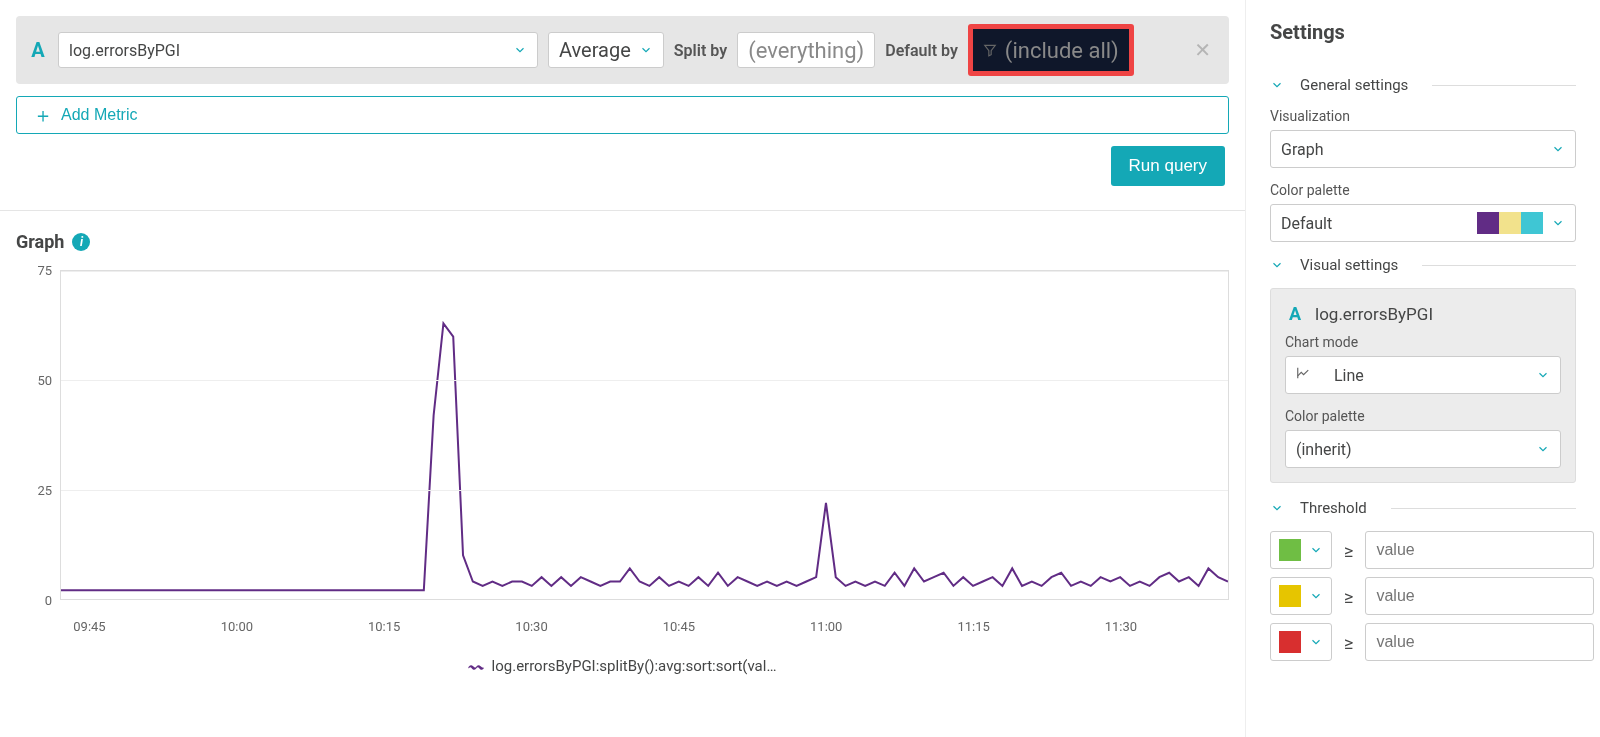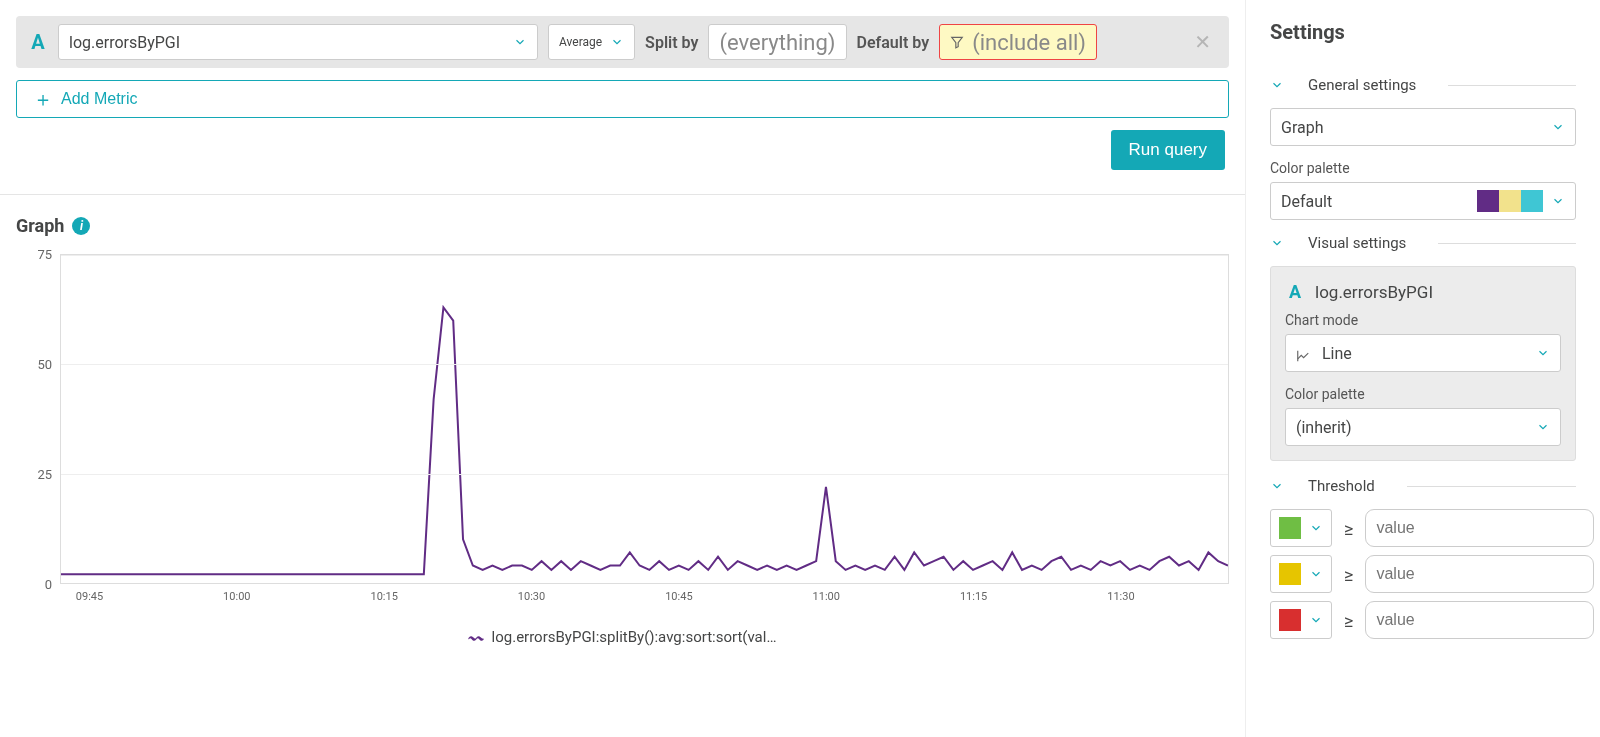--- a/index.html
+++ b/index.html
@@ -36,26 +36,26 @@
     border: 1px solid #ccc;
     border-radius: 3px;
     height: 36px;
     display: flex;
     align-items: center;
     padding: 0 10px;
     gap: 8px;
     color: #454646;
   }
   .metric-select { flex: 0 0 480px; justify-content: space-between; font-size: 16px; }
-  .agg-select { font-size: 12px; }
+  .agg-select { font-size: 20px; }
   .label-inline { font-weight: 600; color: #555; font-size: 16px;}
   .placeholder { color: #898989; font-size: 22px;}
   .chev { color: #14a8b6; font-size: 12px; display:inline-flex;}
   .chev svg, .icon-sm svg { width: 14px; height: 14px; stroke: currentColor; fill:none; stroke-width:2;}
-  .filter-box { display:flex; align-items:center; gap:8px; background:#fef9c3; border:1px solid #ef4444; border-radius:3px; height:36px; padding:0 10px;}
+  .filter-box { display:flex; align-items:center; gap:8px; background:#0f172a; border:5px solid #ef4444; border-radius:3px; height:52px; padding:0 10px;}
   .close-x { color:#b5b5b5; font-size:20px; margin-left:auto; padding:0 6px; cursor:default;}
 
   .add-metric-btn {
     margin-top: 12px;
     border: 1px solid #14a8b6;
     color: #14a8b6;
     background: #fff;
     border-radius: 3px;
     height: 38px;
     padding: 0 16px;
@@ -86,55 +86,55 @@
   .info-icon {
     width:18px; height:18px; border-radius:50%; background:#14a8b6; color:#fff;
     display:inline-flex; align-items:center; justify-content:center; font-size:12px; font-weight:700; font-style: italic;
   }
 
   .chart-area { position:relative; flex:0 0 auto; height: 330px; display:flex; }
   .y-axis { width:44px; position:relative; font-size:13px; color:#666; text-align:right;}
   .y-tick { position:absolute; right:8px; transform:translateY(-50%);}
   .plot { flex:1; position:relative; border:1px solid #ddd;}
   .grid-line { position:absolute; left:0; right:0; border-top:1px solid #eee;}
-  .x-axis { display:flex; margin-left:44px; margin-top:6px; font-size:11px; color:#666;}
+  .x-axis { display:flex; margin-left:44px; margin-top:19px; font-size:13px; color:#666;}
   .x-axis span { position:relative; }
   .legend { display:flex; align-items:center; justify-content:center; gap:8px; margin-top:16px; font-size:15px; color:#454646;}
   .legend .sw { color:#612c85; }
   svg.line { position:absolute; inset:0; width:100%; height:100%; }
 
   
   .sidebar h2 { font-size:20px; font-weight:700; margin-bottom:32px;}
   .section-head {
-    display:flex; align-items:center; gap:24px; color:#454646; font-size:15px; margin: 10px 0 14px 0;
+    display:flex; align-items:center; gap:16px; color:#454646; font-size:15px; margin: 10px 0 14px 0;
   }
   .section-head .hr { flex:1; border-top:1px solid #ddd; margin-left:8px;}
   .section-head .car { color:#14a8b6; display:inline-flex;}
   .field-label { font-size:14px; color:#555; margin: 6px 0; }
   .sb-select {
     width:100%; height:38px; border:1px solid #ccc; border-radius:3px; background:#fff;
     display:flex; align-items:center; padding:0 10px; justify-content:space-between; font-size:16px;
     margin-bottom: 14px;
   }
   .palette-sw { display:flex; gap:0; margin-left:auto;}
   .palette-sw span { width:22px; height:22px; display:block;}
   .metric-card {
     background:#ececec; border:1px solid #ddd; border-radius:3px; padding:14px; margin:8px 0 16px 0;
   }
   .metric-card .hdr { display:flex; gap:10px; align-items:center; font-size:17px; margin-bottom:10px;}
-  .mode-row { display:flex; align-items:flex-end; gap:12px;}
+  .mode-row { display:flex; align-items:flex-start; gap:24px;}
   .thresh-row { display:flex; align-items:center; gap:12px; margin:8px 0;}
   .color-sel {
     width:72px; height:38px; border:1px solid #ccc; border-radius:3px; background:#fff;
     display:flex; align-items:center; gap:8px; padding:0 8px;
   }
   .color-sel .sq { width:22px; height:22px;}
   .op { font-size:18px; color:#454646; width:18px; text-align:center;}
   .val-input {
-    flex:1; height:38px; border:1px solid #ccc; border-radius:9px; padding:0 10px; font-size:16px; color:#888;
+    flex:1; height:38px; border:1px solid #ccc; border-radius:3px; padding:0 10px; font-size:16px; color:#888;
   }
   .icon-sm { display:inline-flex; color:#666;}
 </style>
 </head>
 <body>
 
 <div class="main">
   <div class="query-row">
     <span class="letter">A</span>
 
@@ -231,20 +231,21 @@
   <div class="section-head">
     <span class="car">
         <svg viewBox="0 0 24 24" width="14" height="14" fill="none" stroke="currentColor" stroke-width="2">
           <polyline points="6 9 12 15 18 9"></polyline>
         </svg>
       </span>
     <span>General settings</span>
     <span class="hr"></span>
   </div>
 
+  <div class="field-label">Visualization</div>
   <div class="sb-select">
     <span>Graph</span>
     <span class="chev">
         <svg viewBox="0 0 24 24">
           <polyline points="6 9 12 15 18 9"></polyline>
         </svg>
       </span>
   </div>
 
   <div class="field-label">Color palette</div>

